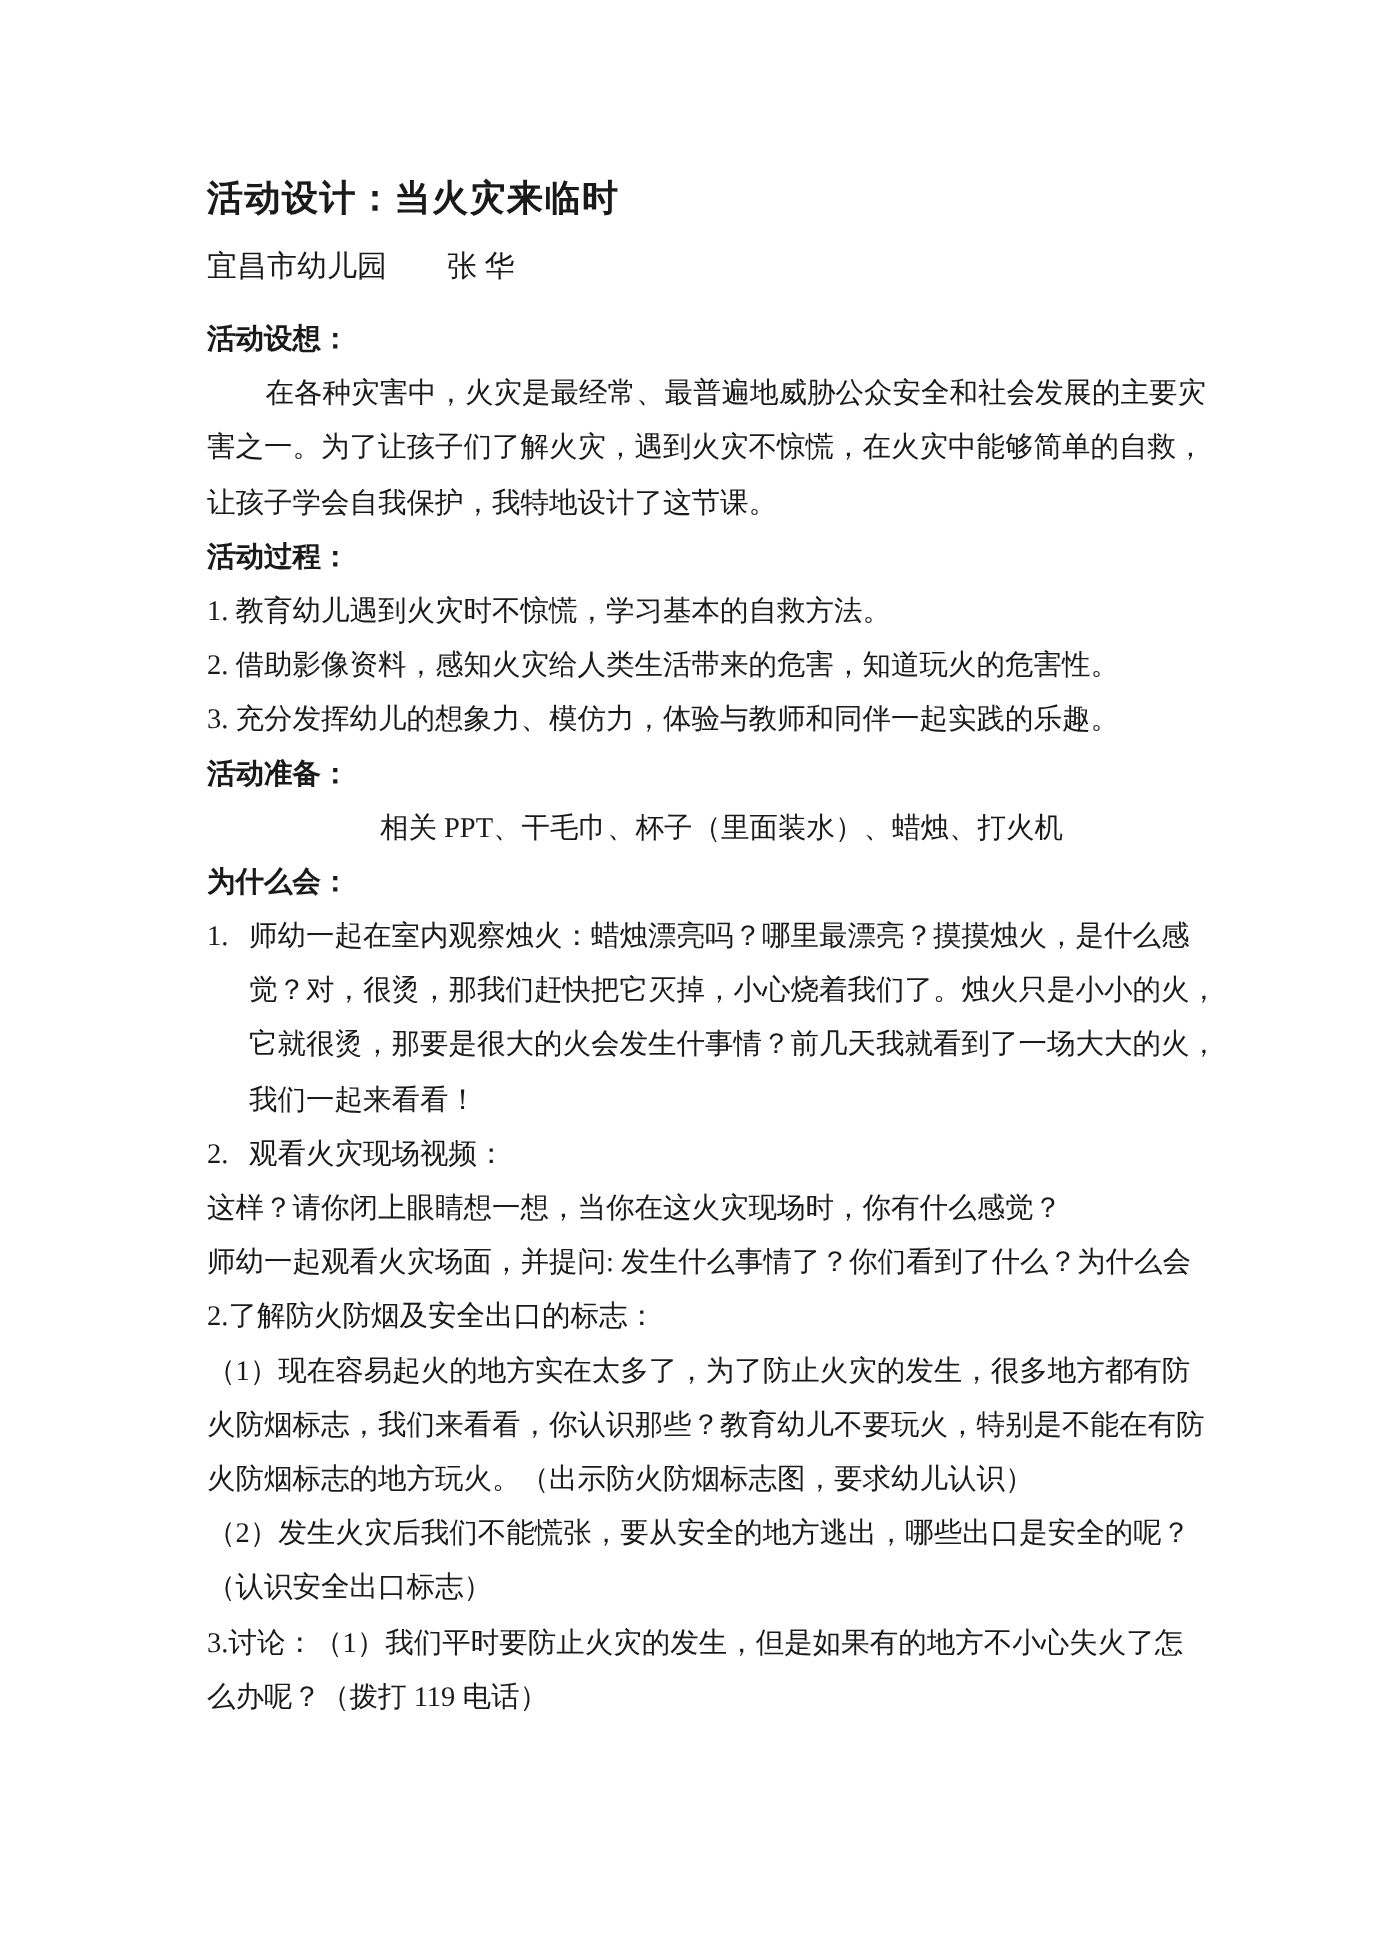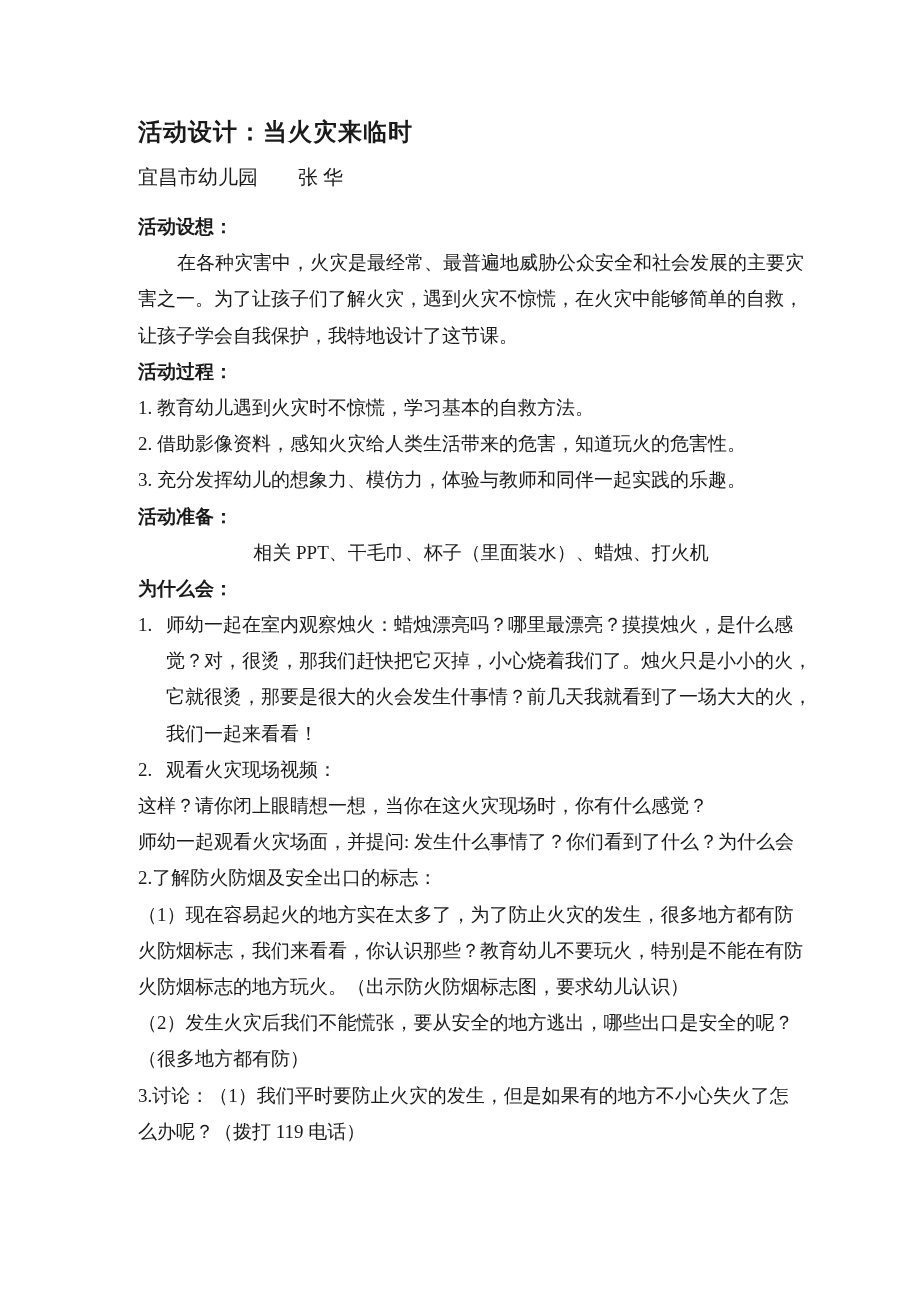--- a/index.html
+++ b/index.html
@@ -86,17 +86,17 @@
       <span class="marker">2.</span>
       <span>观看火灾现场视频：</span>
     </div>
     <div class="line">这样？请你闭上眼睛想一想，当你在这火灾现场时，你有什么感觉？</div>
     <div class="line">师幼一起观看火灾场面，并提问: 发生什么事情了？你们看到了什么？为什么会</div>
     <div class="line">2.了解防火防烟及安全出口的标志：</div>
     <div class="line">（1）现在容易起火的地方实在太多了，为了防止火灾的发生，很多地方都有防</div>
     <div class="line">火防烟标志，我们来看看，你认识那些？教育幼儿不要玩火，特别是不能在有防</div>
     <div class="line">火防烟标志的地方玩火。（出示防火防烟标志图，要求幼儿认识）</div>
     <div class="line">（2）发生火灾后我们不能慌张，要从安全的地方逃出，哪些出口是安全的呢？</div>
-    <div class="line">（很多地方都有防）</div>
+    <div class="line">（认识安全出口标志）</div>
     <div class="line">3.讨论：（1）我们平时要防止火灾的发生，但是如果有的地方不小心失火了怎</div>
     <div class="line">么办呢？（拨打 119 电话）</div>
   </div>
 </div>
 
 </body></html>

